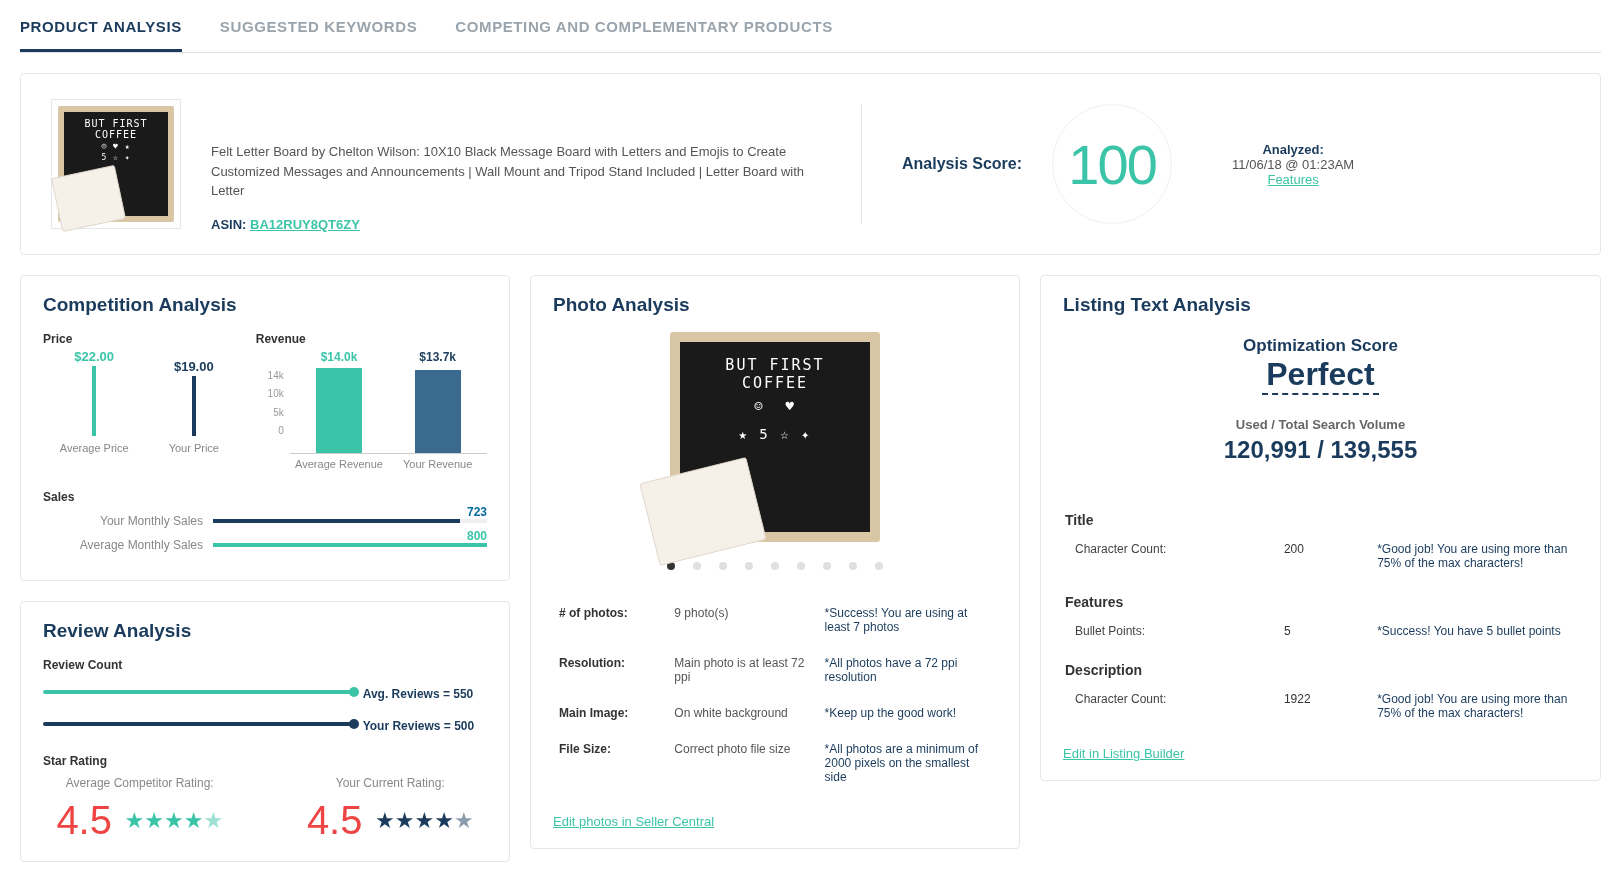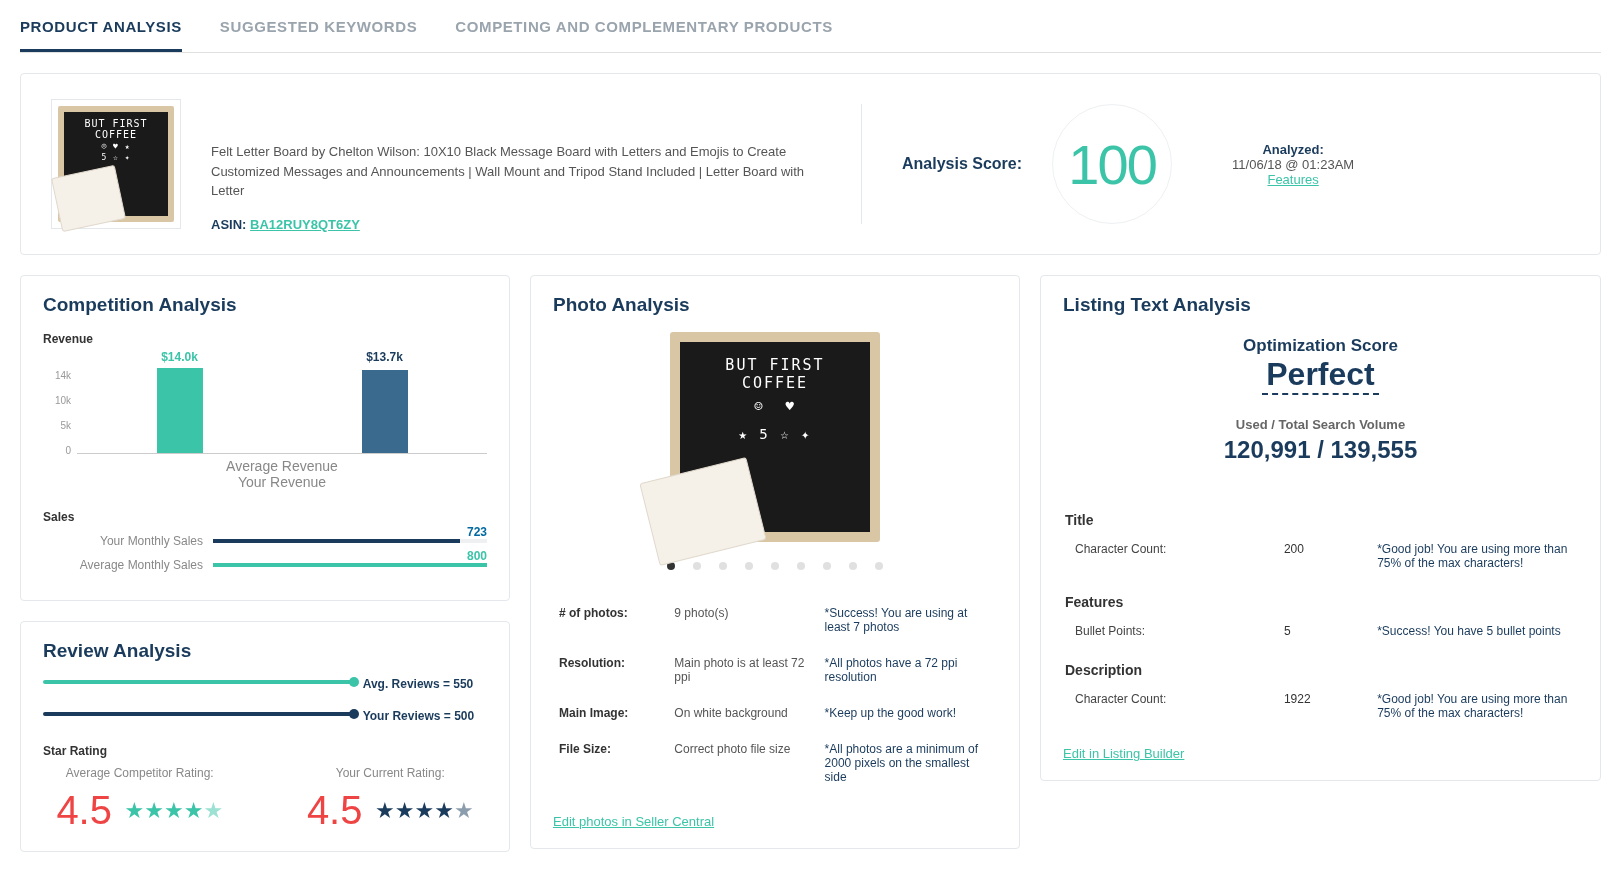--- a/index.html
+++ b/index.html
@@ -41,21 +41,21 @@
 .price-bars { display:flex; gap:40px; height:100px; align-items:flex-end; justify-content:center; }
 .price-col { text-align:center; font-size:11px; color:#888;}
 .price-val { font-size:13px; font-weight:700; margin-bottom:2px;}
 .price-bar { width:4px; margin:0 auto 6px;}
 .rev-chart { flex:1.2; position:relative; }
 .y-ticks { position:absolute; left:0; top:16px; bottom:34px; width:28px; font-size:10px; color:#999; display:flex; flex-direction:column; justify-content:space-between; text-align:right;}
 .rev-plot { margin-left:34px; height:100px; display:flex; align-items:flex-end; border-bottom:1px solid #ccc; position:relative;}
 .rev-bar-group { flex:1; height:100%; display:flex; align-items:flex-end; justify-content:center;}
 .rev-bar { width:46px; margin:0 2px;}
 .rev-val { position:absolute; top:-4px; font-size:12px; font-weight:700; width:50%; text-align:center;}
-.rev-labels { display:flex; margin-left:34px; font-size:14px; color:#888; text-align:center; margin-top:4px;flex-direction:column;}
+.rev-labels { display:flex; margin-left:34px; font-size:11px; color:#888; text-align:center; margin-top:4px;}
 .rev-labels div{flex:1;}
 
 .sales-block { margin-top:20px;}
 .sales-row { display:flex; align-items:center; font-size:12px; margin:10px 0; gap:10px;}
 .sales-label { width:160px; text-align:right; color:#888; }
 .sales-track { flex:1; height:4px; background:#eef0f2; position:relative;}
 .sales-fill { height:4px; position:absolute; left:0;}
 .sales-val { position:absolute; right:0; top:-14px; font-size:12px; }
 
 .review-panel .line-row { position:relative; margin:18px 0 28px; }
@@ -132,20 +132,35 @@
     </div>
   </div>
 </div>
 
 <div class="grid">
 
   <div class="col col-1">
     <div class="card panel">
       <div class="panel-title">Competition Analysis</div>
       <div class="comp-row">
+        <div class="price-chart">
+          <div class="sub-label">Price</div>
+          <div class="price-bars">
+            <div class="price-col">
+              <div class="price-val" style="color:#3bc4a8">$22.00</div>
+              <div class="price-bar" style="height:70px;background:#3bc4a8;"></div>
+              <div>Average Price</div>
+            </div>
+            <div class="price-col">
+              <div class="price-val" style="color:#1a3b5c">$19.00</div>
+              <div class="price-bar" style="height:60px;background:#1a3b5c;"></div>
+              <div>Your Price</div>
+            </div>
+          </div>
+        </div>
         <div class="rev-chart">
           <div class="sub-label">Revenue</div>
           <div style="position:relative;">
             <div class="y-ticks">
                 <span>14k</span>
                 <span>10k</span>
                 <span>5k</span>
                 <span>0</span>
               </div>
             <div class="rev-plot">
@@ -179,20 +194,21 @@
           <div class="sales-track">
               <div class="sales-fill" style="width:100%;background:#3bc4a8"></div>
               <div class="sales-val" style="color:#3bc4a8;font-weight:700">800</div>
             </div>
         </div>
       </div>
     </div>
 
     <div class="card panel review-panel">
       <div class="panel-title">Review Analysis</div>
+      <div class="sub-label">Review Count</div>
       <div class="line-row">
         <div class="line-track" style="width:70%">
             <div class="line-dot" style="right:-5px;background:#3bc4a8"></div>
           </div>
         <div class="line-label" style="left:72%;color:#1a3b5c">Avg. Reviews = 550</div>
       </div>
       <div class="line-row">
         <div class="line-track navy" style="width:70%">
             <div class="line-dot" style="right:-5px;background:#1a3b5c"></div>
           </div>

